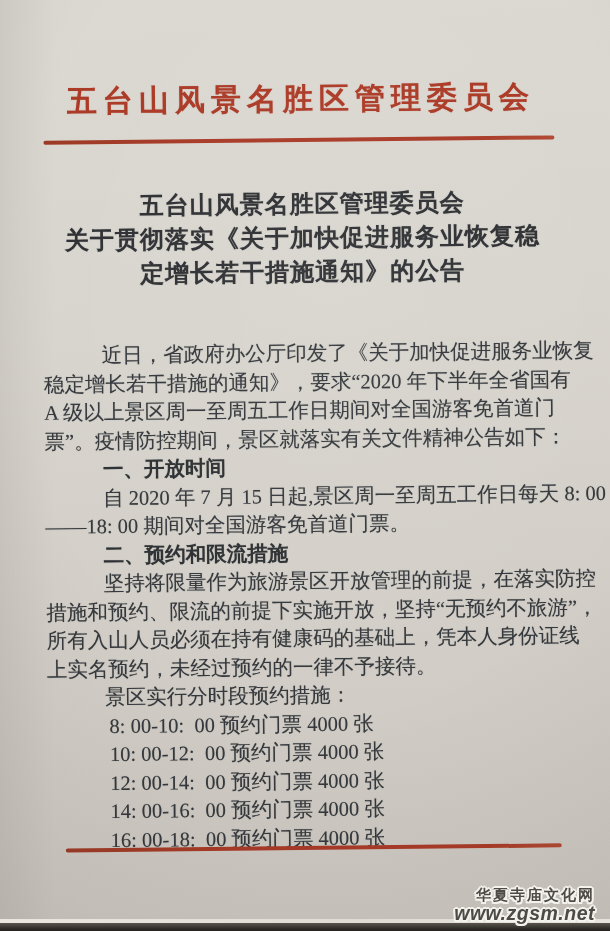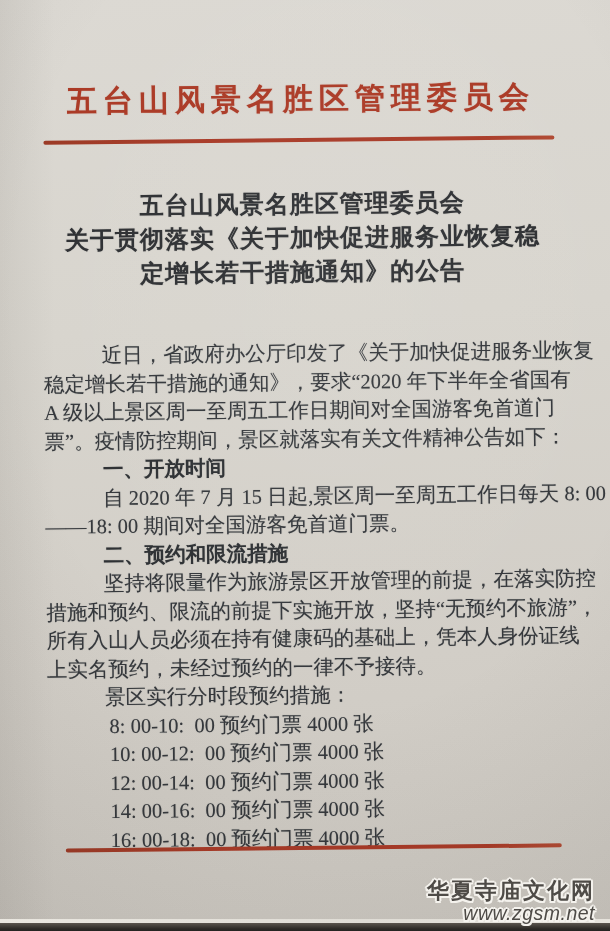--- a/index.html
+++ b/index.html
@@ -79,30 +79,30 @@
   }
   .watermark {
     position: absolute;
     right: 15px; bottom: 8px;
     text-align: right;
     font-family: "Liberation Sans", sans-serif;
     color: #4e4b47;
     line-height: 1.05;
   }
   .wm-cn {
-    font-size: 22px;
+    font-size: 15px;
     font-weight: bold;
     letter-spacing: 2px;
     text-shadow:
       -2px 0 0 #f4f2ed, 2px 0 0 #f4f2ed, 0 -2px 0 #f4f2ed, 0 2px 0 #f4f2ed,
       -1.5px -1.5px 0 #f4f2ed, 1.5px -1.5px 0 #f4f2ed, -1.5px 1.5px 0 #f4f2ed, 1.5px 1.5px 0 #f4f2ed;
   }
   .wm-url {
     font-size: 19.5px;
-    font-weight: normal;
+    font-weight: bold;
     font-style: italic;
     letter-spacing: 0.5px;
     text-shadow:
       -2px 0 0 #f4f2ed, 2px 0 0 #f4f2ed, 0 -2px 0 #f4f2ed, 0 2px 0 #f4f2ed,
       -1.5px -1.5px 0 #f4f2ed, 1.5px -1.5px 0 #f4f2ed, -1.5px 1.5px 0 #f4f2ed, 1.5px 1.5px 0 #f4f2ed;
   }
 </style>
 </head>
 <body>
 

